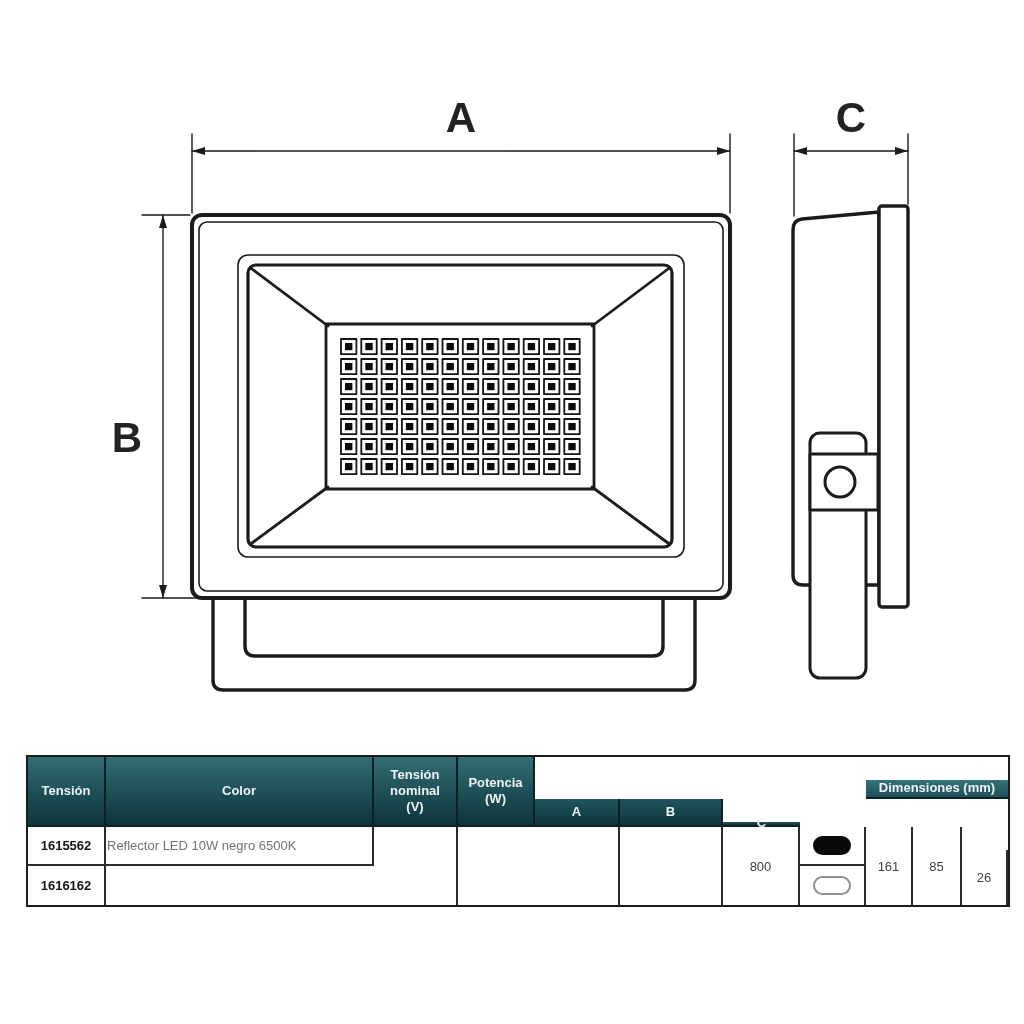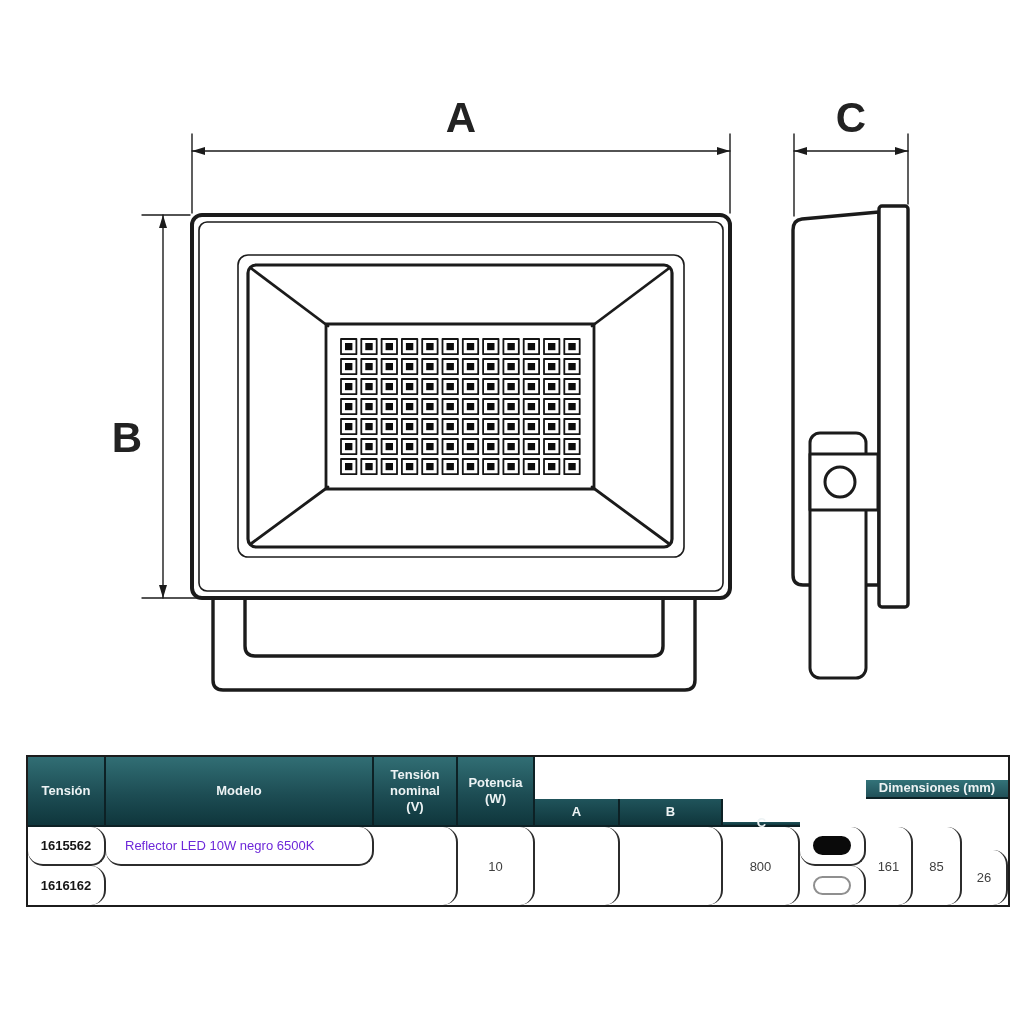--- a/index.html
+++ b/index.html
@@ -26,25 +26,24 @@
     border-right:2px solid #0d2125;border-bottom:2px solid #0d2125;
   }
   .row12{grid-row:1/3;}
   .th-dims{grid-column:9/12;grid-row:1;background:linear-gradient(180deg,#337379,#215159);}
   .th-sub{grid-row:2;background:linear-gradient(180deg,#20545b,#0f363c);}
   .no-br{border-right:none;margin-top:23px;}
   .td{
     display:flex;align-items:center;justify-content:center;
     background:#fff;color:#3f3f3f;
     border-right:2px solid #2c2c2c;
-    border-radius:15px;
   }
   .bb{border-bottom:2px solid #2c2c2c;}
   .merged{grid-row:3/5;}
-  .td-desc{justify-content:flex-start;padding-left:19px;color:#6d28d9;}
+  .td-desc{justify-content:flex-start;padding-left:1px;color:#737373;}
   .codigo{font-weight:bold;color:#151515;}
   .pill{width:38px;height:19px;border-radius:10px;border:2px solid transparent;box-sizing:border-box;}
 </style>
 </head>
 <body>
 
 <div class="page">
 
   <svg class="drawing-svg" viewBox="0 0 1024 1024" fill="none" stroke="#1b1b1b" stroke-linecap="round" stroke-linejoin="round">
 
@@ -264,38 +263,37 @@
       <rect x="879" y="206" width="29" height="401" rx="3" fill="#ffffff" stroke-width="3.4"></rect>
       <rect x="810" y="433" width="56" height="245" rx="10" fill="#ffffff" stroke-width="3"></rect>
       <rect x="810" y="454" width="68" height="56" fill="#ffffff" stroke-width="3"></rect>
       <circle cx="840" cy="482" r="15" fill="#ffffff" stroke-width="3"></circle>
     </g>
   </svg>
 
   <div class="spec-table">
 
     <div class="th row12">Tensión</div>
-    <div class="th row12">Modelo</div>
+    <div class="th row12">Color</div>
     <div class="th row12">Tensión
 nominal
 (V)</div>
     <div class="th row12">Potencia
 (W)</div>
     <div class="th th-dims no-br">Dimensiones (mm)</div>
     <div class="th th-sub">A</div>
     <div class="th th-sub">B</div>
     <div class="th th-sub no-br">C</div>
 
     <div class="td bb codigo" style="grid-column:1;grid-row:3">1615562</div>
     <div class="td bb td-desc" style="grid-column:2;grid-row:3">Reflector LED 10W negro 6500K</div>
 
     <div class="td codigo" style="grid-column:1;grid-row:4">1616162</div>
 
     <div class="td merged" style="grid-column:3"></div>
-    <div class="td merged" style="grid-column:4">10</div>
     <div class="td merged" style="grid-column:5"></div>
     <div class="td merged" style="grid-column:6"></div>
     <div class="td merged" style="grid-column:7">800</div>
 
     <div class="td bb" style="grid-column:8;grid-row:3">
       <div class="pill" style="background: rgb(10, 10, 10); border-color: rgb(10, 10, 10);"></div>
     </div>
     <div class="td" style="grid-column:8;grid-row:4">
       <div class="pill" style="background: rgb(255, 255, 255); border-color: rgb(143, 143, 143);"></div>
     </div>

